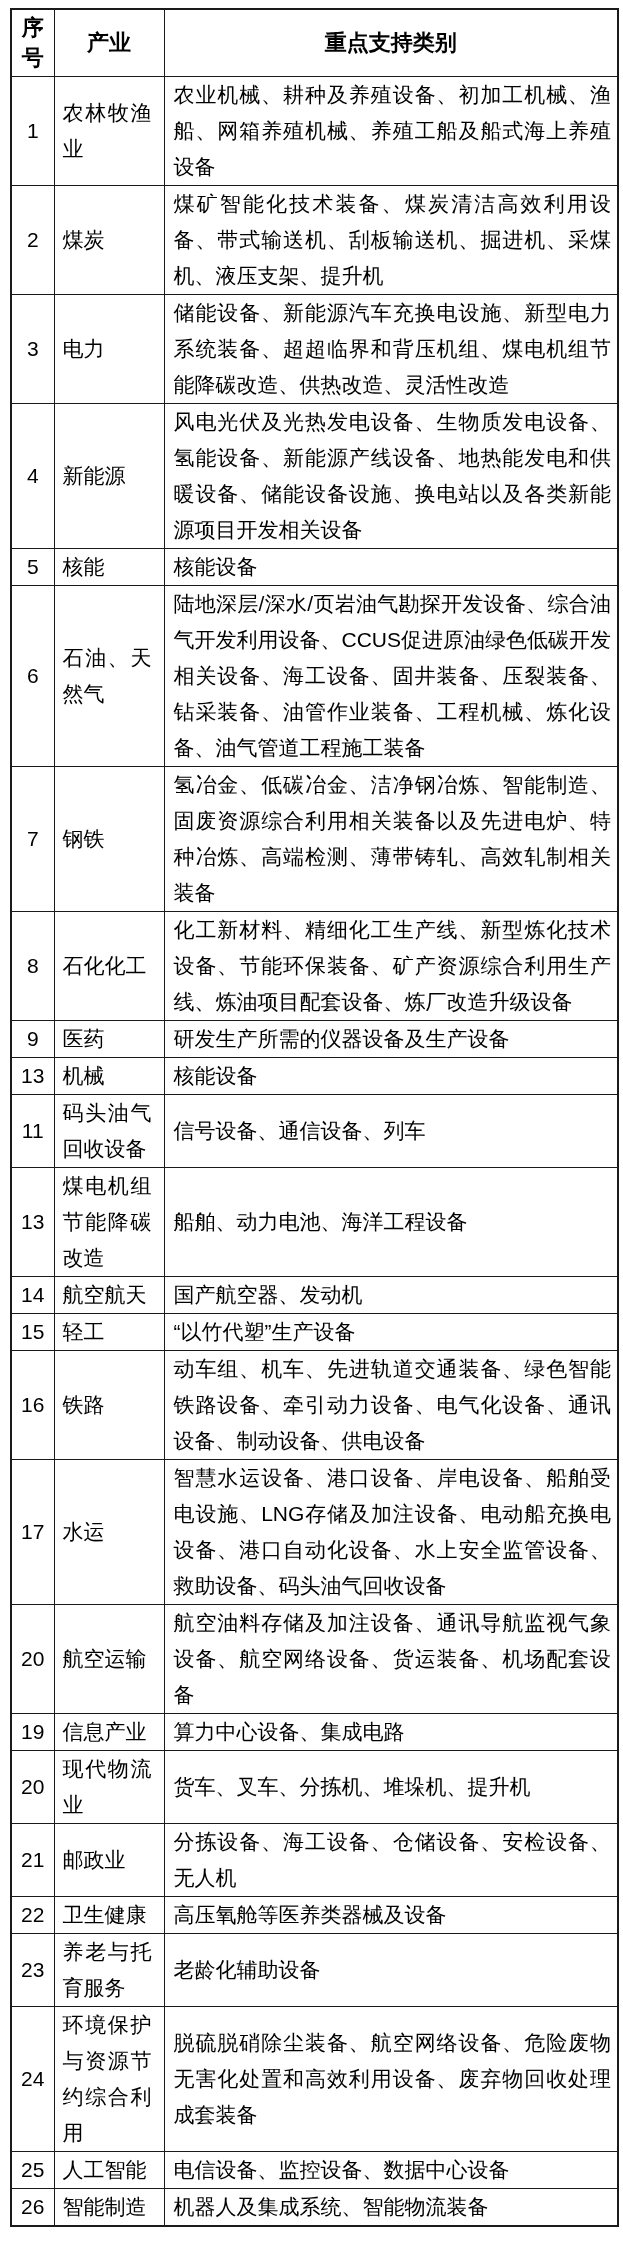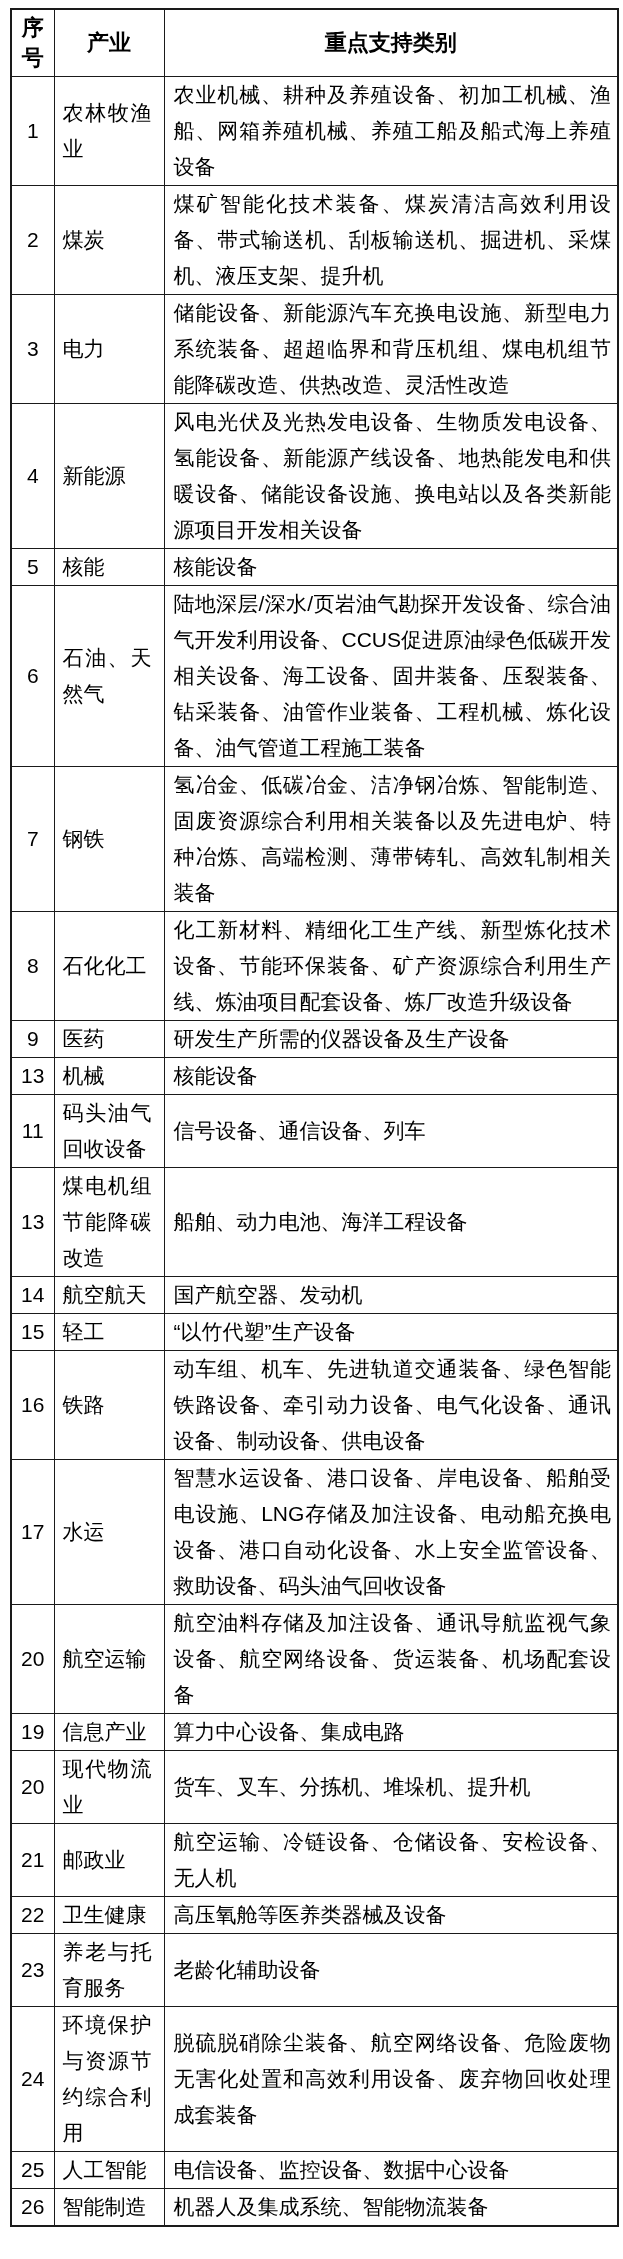--- a/index.html
+++ b/index.html
@@ -191,21 +191,21 @@
 
   <tr>
     <td class="cell-no">20</td>
     <td class="cell-ind">现代物流业</td>
     <td class="cell-cat">货车、叉车、分拣机、堆垛机、提升机</td>
   </tr>
 
   <tr>
     <td class="cell-no">21</td>
     <td class="cell-ind">邮政业</td>
-    <td class="cell-cat">航空运输、冷链设备、仓储设备、安检设备、无人机</td>
+    <td class="cell-cat">分拣设备、海工设备、仓储设备、安检设备、无人机</td>
   </tr>
 
   <tr>
     <td class="cell-no">22</td>
     <td class="cell-ind">卫生健康</td>
     <td class="cell-cat">高压氧舱等医养类器械及设备</td>
   </tr>
 
   <tr>
     <td class="cell-no">23</td>

